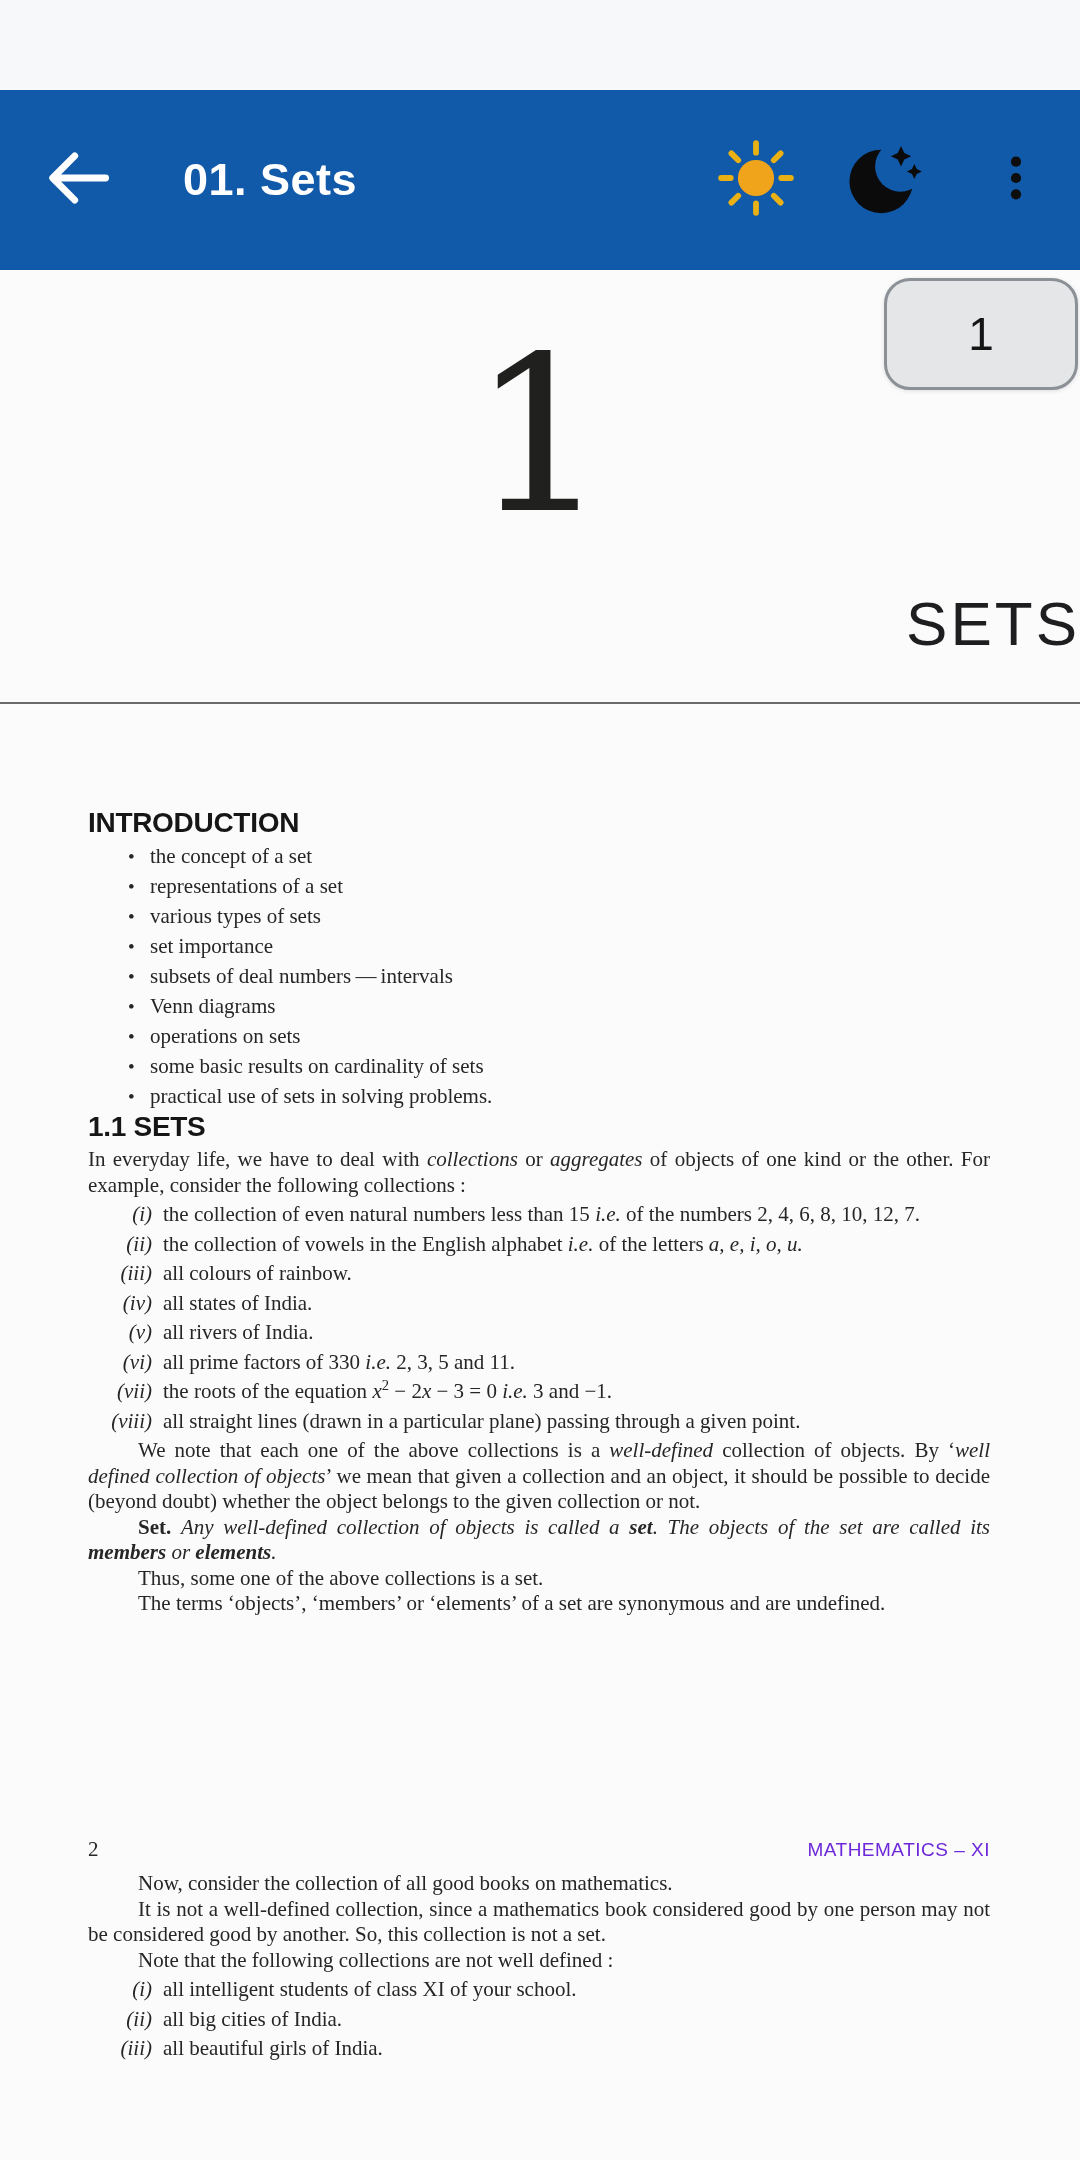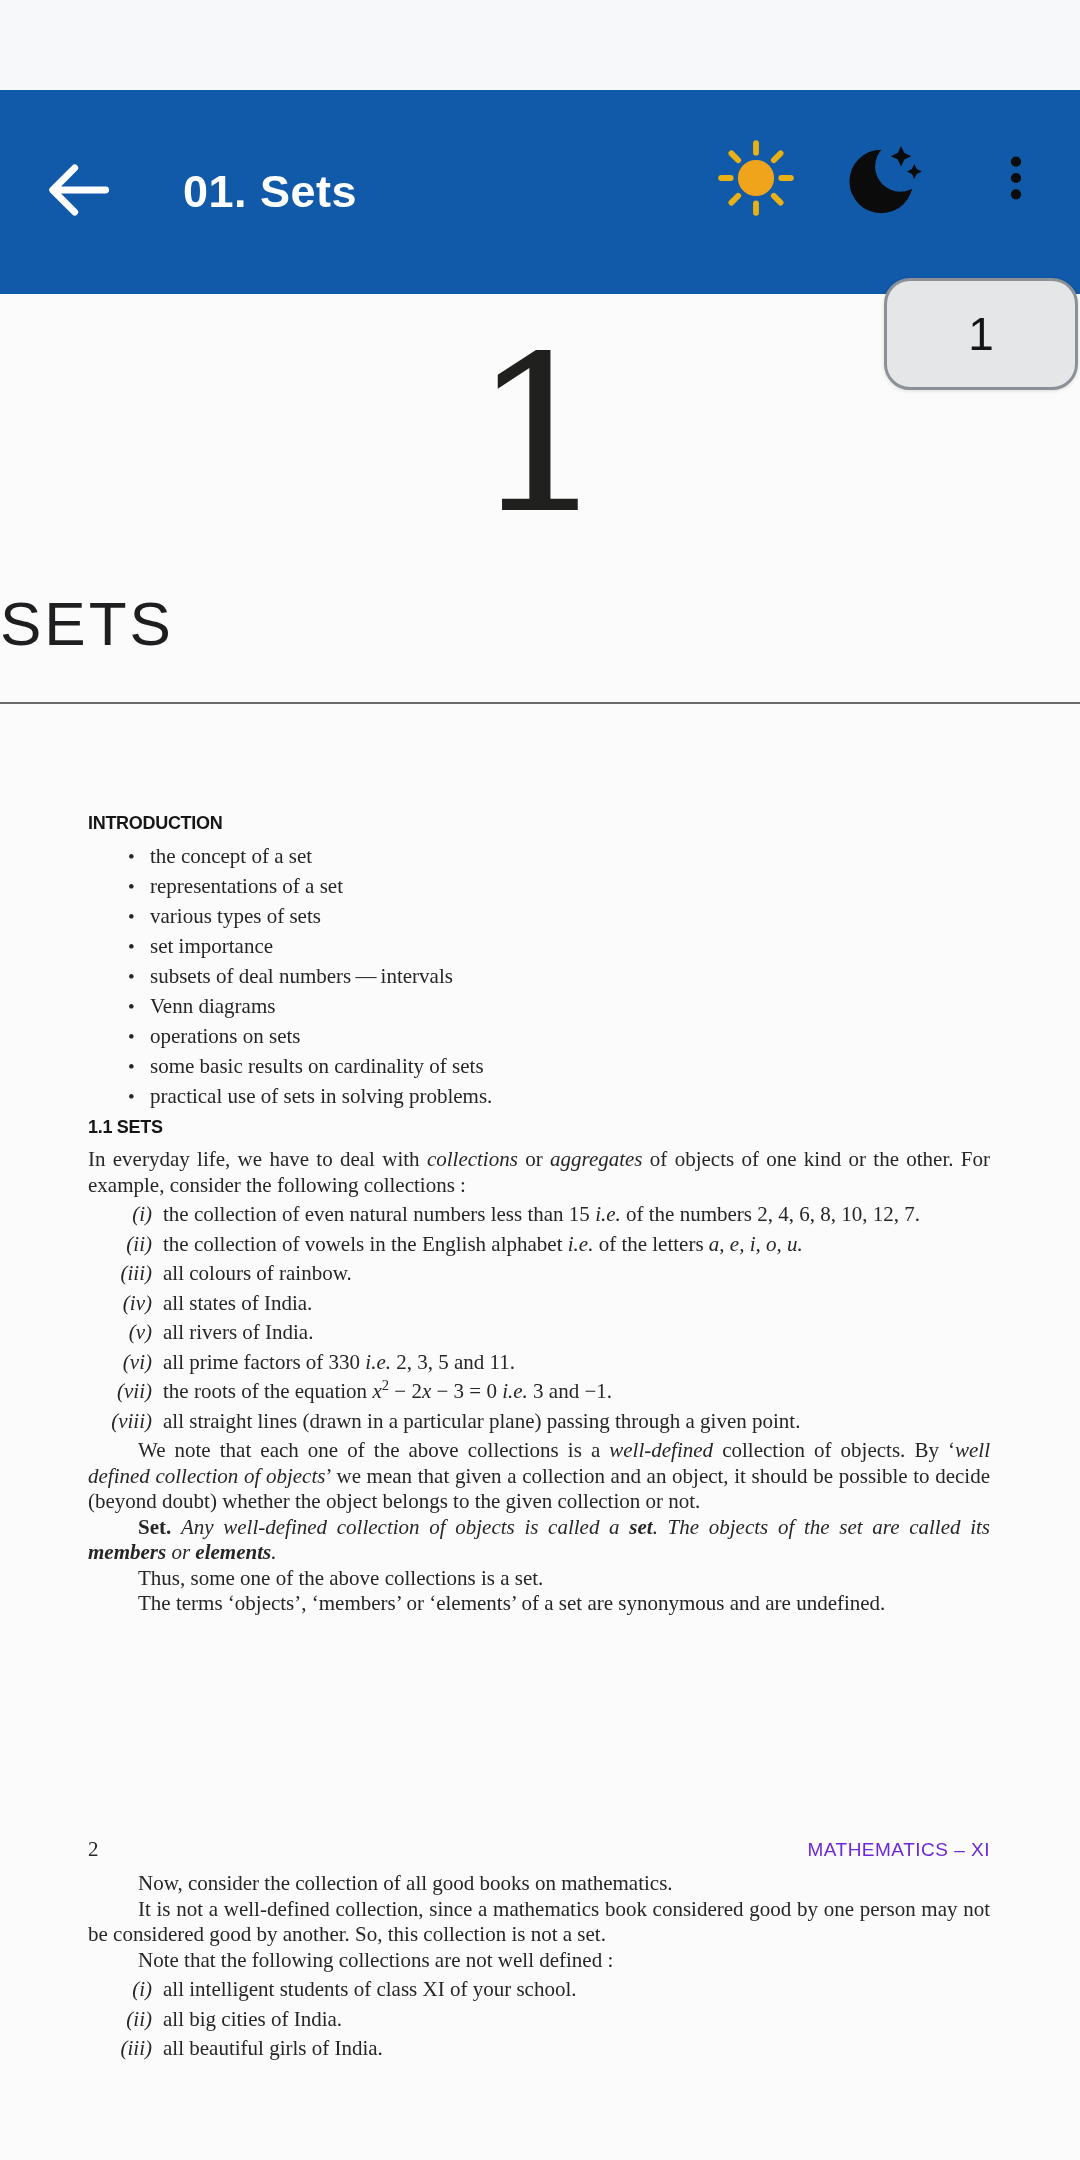--- a/index.html
+++ b/index.html
@@ -6,41 +6,41 @@
     --app-bar:#1159a9; --sun:#f0a41c; --ray:#e9b113;
     --chip-bg:#e4e6e8; --chip-border:#8b9196;
     --page-bg:#fbfbfc; --ink:#262626;
   }
   *{margin:0;padding:0;box-sizing:border-box;}
   html,body{width:1080px;height:2160px;overflow:hidden;background:#fff;}
   #screen{position:absolute;inset:0;width:1080px;height:2160px;background:var(--page-bg);
     font-family:"Liberation Serif",serif;color:var(--ink);}
   
   .status-bar{position:absolute;left:0;top:0;width:1080px;height:90px;background:#f7f8f9;}
-  .app-bar{position:absolute;left:0;top:90px;width:1080px;height:204px;background:var(--app-bar);
+  .app-bar{position:absolute;left:0;top:90px;width:1080px;height:180px;background:var(--app-bar);
     display:flex;align-items:center;}
   .back-btn{position:absolute;left:38px;top:50%;transform:translateY(-50%);width:80px;height:80px;
     display:flex;align-items:center;justify-content:center;cursor:pointer;}
   .bar-title{position:absolute;left:183px;top:50%;transform:translateY(-50%);
     font-family:"Liberation Sans",sans-serif;font-weight:bold;font-size:45px;color:#fff;letter-spacing:0.5px;}
   .bar-actions{position:absolute;right:22px;top:0;height:180px;display:flex;align-items:center;gap:46px;}
   .icon-btn{width:84px;height:84px;display:flex;align-items:center;justify-content:center;cursor:pointer;}
   
   .page-chip{position:absolute;left:884px;top:278px;width:194px;height:112px;background:var(--chip-bg);
     border:3px solid var(--chip-border);border-radius:26px;display:flex;align-items:center;justify-content:center;
     font-family:"Liberation Sans",sans-serif;font-size:46px;color:#141414;box-shadow:0 1px 4px rgba(0,0,0,.12);}
   
   .chapter-number{position:absolute;left:0;top:338px;width:1080px;text-align:center;
     font-family:"DejaVu Serif",serif;font-size:215px;line-height:195px;color:#20201f;}
-  .chapter-title{position:absolute;left:0;top:588px;width:1080px;text-align:left;
+  .chapter-title{position:absolute;left:0;top:588px;width:1080px;text-align:right;
     font-family:"Liberation Sans",sans-serif;font-size:62px;letter-spacing:3px;color:#1e1e20;}
   .head-rule{position:absolute;left:0;top:702px;width:1080px;height:2px;background:#6b6b6d;}
   
   .doc{position:absolute;left:88px;top:810px;width:902px;font-size:21px;line-height:25.5px;color:var(--ink);}
-  .doc h3{font-family:"Liberation Sans",sans-serif;font-size:18px;line-height:26px;letter-spacing:-0.3px;
+  .doc h3{font-family:"Liberation Sans",sans-serif;font-size:28px;line-height:26px;letter-spacing:-0.3px;
     color:#161616;margin:0 0 7px 0;}
   .doc p{text-align:justify;}
   .indent{text-indent:50px;}
   ul.bullets{list-style:none;margin:8px 0 2px 40px;}
   ul.bullets li{line-height:25px;margin-bottom:5px;}
   ul.bullets li::before{content:"\2022";display:inline-block;width:22px;font-size:19px;}
   .sec-head{margin-top:13px;}
   ol.romans{list-style:none;margin-top:4px;}
   ol.romans li{display:flex;margin-bottom:4px;}
   ol.romans .lbl{flex:none;width:64px;text-align:right;font-style:italic;}

